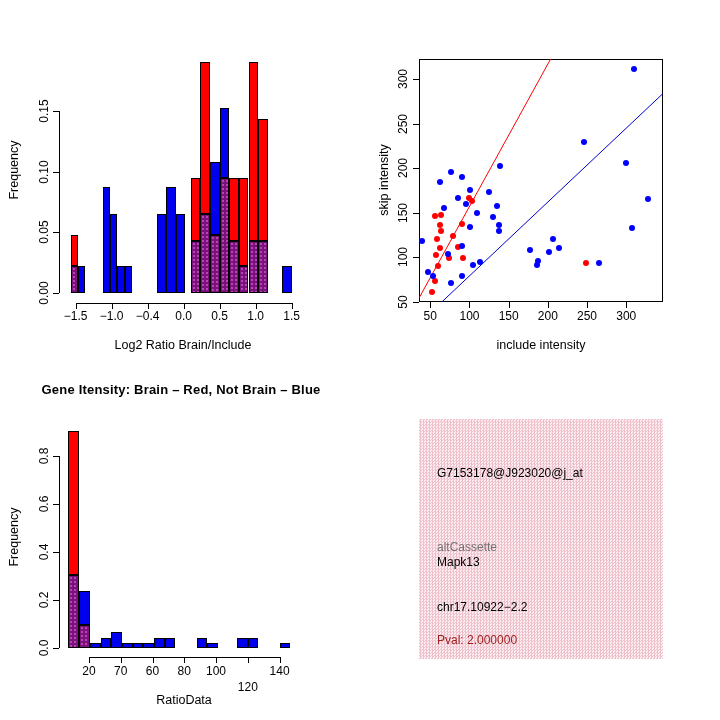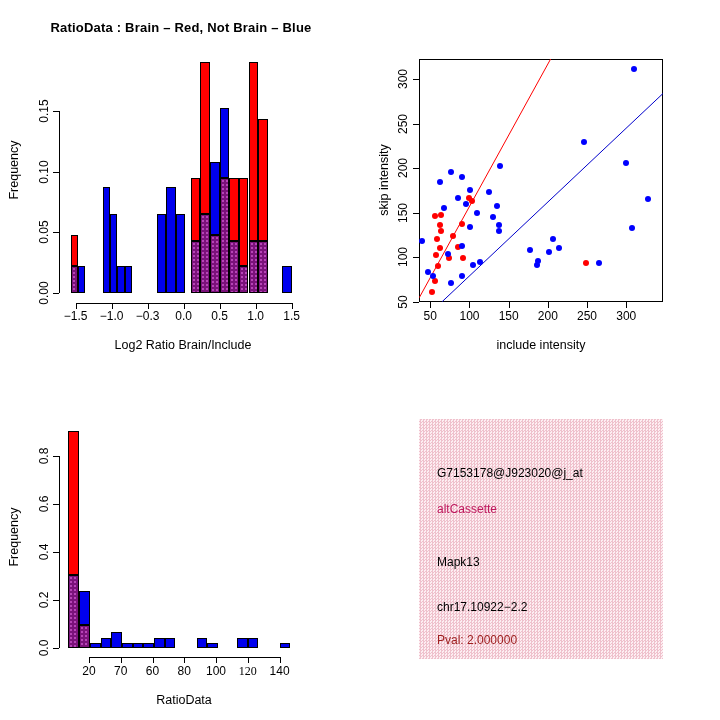--- a/index.html
+++ b/index.html
@@ -42,21 +42,21 @@
     background-image:conic-gradient(#efc1cc 25%, #fdeef2 0 50%, #efc1cc 0 75%, #fdeef2 0);
     background-size:3px 3px;
   }
   .info-line{position:absolute;font-size:12px;white-space:nowrap;transform:translate(0,-50%);}
 </style>
 </head>
 <body>
 
 <div id="figure">
 
-  <div class="chart-title" style="left:181px;top:27px">RatioData : Brain – Red, Not Brain – Blue</div>
+  <div class="chart-title" style="left:181px;top:389px">Gene Itensity: Brain – Red, Not Brain – Blue</div>
 
   <div class="axis-label-x" style="left:183px;top:345px">Log2 Ratio Brain/Include</div>
   <div class="axis-label-y" style="left:14px;top:170px">Frequency</div>
 
   <div class="axis-label-x" style="left:541px;top:345px">include intensity</div>
   <div class="axis-label-y" style="left:384px;top:180px">skip intensity</div>
 
   <div class="axis-label-x" style="left:184px;top:700px">RatioData</div>
   <div class="axis-label-y" style="left:14px;top:537px">Frequency</div>
 
@@ -102,21 +102,21 @@
     <div class="tick" style="left: 53px; top: 171.6px; width: 6px; height: 1px;"></div>
     <div class="tick-label-y" style="left: 44px; top: 171.6px;">0.10</div>
     <div class="tick" style="left: 53px; top: 110.9px; width: 6px; height: 1px;"></div>
     <div class="tick-label-y" style="left: 44px; top: 110.9px;">0.15</div>
     <div class="axisline" style="left: 75.7px; top: 302.5px; width: 216px; height: 1px;"></div>
     <div class="tick" style="left: 75.7px; top: 302.5px; width: 1px; height: 6px;"></div>
     <div class="tick-label-x" style="left: 75.7px; top: 316px;">−1.5</div>
     <div class="tick" style="left: 111.7px; top: 302.5px; width: 1px; height: 6px;"></div>
     <div class="tick-label-x" style="left: 111.7px; top: 316px;">−1.0</div>
     <div class="tick" style="left: 147.7px; top: 302.5px; width: 1px; height: 6px;"></div>
-    <div class="tick-label-x" style="left: 147.7px; top: 316px;">−0.3</div>
+    <div class="tick-label-x" style="left: 147.7px; top: 316px;">−0.4</div>
     <div class="tick" style="left: 183.7px; top: 302.5px; width: 1px; height: 6px;"></div>
     <div class="tick-label-x" style="left: 183.7px; top: 316px;">0.0</div>
     <div class="tick" style="left: 219.7px; top: 302.5px; width: 1px; height: 6px;"></div>
     <div class="tick-label-x" style="left: 219.7px; top: 316px;">0.5</div>
     <div class="tick" style="left: 255.7px; top: 302.5px; width: 1px; height: 6px;"></div>
     <div class="tick-label-x" style="left: 255.7px; top: 316px;">1.0</div>
     <div class="tick" style="left: 291.7px; top: 302.5px; width: 1px; height: 6px;"></div>
     <div class="tick-label-x" style="left: 291.7px; top: 316px;">1.5</div>
     <div class="bar bar-purple" style="left: 68.04px; width: 10.96px; top: 575.04px; height: 72.96px;"></div>
     <div class="bar bar-red" style="left: 68.04px; width: 10.96px; top: 430.8px; height: 144.24px;"></div>
@@ -151,21 +151,21 @@
     <div class="tick-label-x" style="left: 89px; top: 671px;">20</div>
     <div class="tick" style="left: 120.76px; top: 657px; width: 1px; height: 6px;"></div>
     <div class="tick-label-x" style="left: 120.76px; top: 671px;">70</div>
     <div class="tick" style="left: 152.52px; top: 657px; width: 1px; height: 6px;"></div>
     <div class="tick-label-x" style="left: 152.52px; top: 671px;">60</div>
     <div class="tick" style="left: 184.28px; top: 657px; width: 1px; height: 6px;"></div>
     <div class="tick-label-x" style="left: 184.28px; top: 671px;">80</div>
     <div class="tick" style="left: 216.04px; top: 657px; width: 1px; height: 6px;"></div>
     <div class="tick-label-x" style="left: 216.04px; top: 671px;">100</div>
     <div class="tick" style="left: 247.8px; top: 657px; width: 1px; height: 6px;"></div>
-    <div class="tick-label-x" style="left: 247.8px; top: 671px; font-family: Liberation Serif, serif;">120</div>
+    <div class="tick-label-x" style="left: 247.8px; top: 687px;">120</div>
     <div class="tick" style="left: 279.56px; top: 657px; width: 1px; height: 6px;"></div>
     <div class="tick-label-x" style="left: 279.56px; top: 671px;">140</div>
     <div class="tick" style="left: 413px; top: 301.7px; width: 6px; height: 1px;"></div>
     <div class="tick-label-y" style="left: 403px; top: 301.7px;">50</div>
     <div class="tick" style="left: 413px; top: 257.2px; width: 6px; height: 1px;"></div>
     <div class="tick-label-y" style="left: 403px; top: 257.2px;">100</div>
     <div class="tick" style="left: 413px; top: 212.7px; width: 6px; height: 1px;"></div>
     <div class="tick-label-y" style="left: 403px; top: 212.7px;">150</div>
     <div class="tick" style="left: 413px; top: 168.2px; width: 6px; height: 1px;"></div>
     <div class="tick-label-y" style="left: 403px; top: 168.2px;">200</div>
@@ -233,17 +233,17 @@
     <div class="dot" style="left: 548.64px; top: 251.86px; background: rgb(0, 0, 255);"></div>
     <div class="dot" style="left: 553.34px; top: 238.51px; background: rgb(0, 0, 255);"></div>
     <div class="dot" style="left: 558.83px; top: 248.3px; background: rgb(0, 0, 255);"></div>
     <div class="dot" style="left: 583.91px; top: 142.39px; background: rgb(0, 0, 255);"></div>
     <div class="dot" style="left: 598.8px; top: 262.54px; background: rgb(0, 0, 255);"></div>
     <div class="dot" style="left: 626.23px; top: 162.86px; background: rgb(0, 0, 255);"></div>
     <div class="dot" style="left: 632.49px; top: 227.83px; background: rgb(0, 0, 255);"></div>
     <div class="dot" style="left: 634.06px; top: 69.41px; background: rgb(0, 0, 255);"></div>
     <div class="dot" style="left: 648.17px; top: 199.35px; background: rgb(0, 0, 255);"></div>
     <div class="info-line" style="left: 437px; top: 473px; color: rgb(0, 0, 0);">G7153178@J923020@j_at</div>
-    <div class="info-line" style="left: 437px; top: 509px; color: #be185d;">altCassette</div>
+    <div class="info-line" style="left: 437px; top: 547px; color: #737373;">altCassette</div>
     <div class="info-line" style="left: 437px; top: 562px; color: rgb(0, 0, 0);">Mapk13</div>
     <div class="info-line" style="left: 437px; top: 607px; color: rgb(0, 0, 0);">chr17.10922−2.2</div>
     <div class="info-line" style="left: 437px; top: 640px; color: rgb(158, 32, 32);">Pval: 2.000000</div>
   </div>
 
 </body></html>

